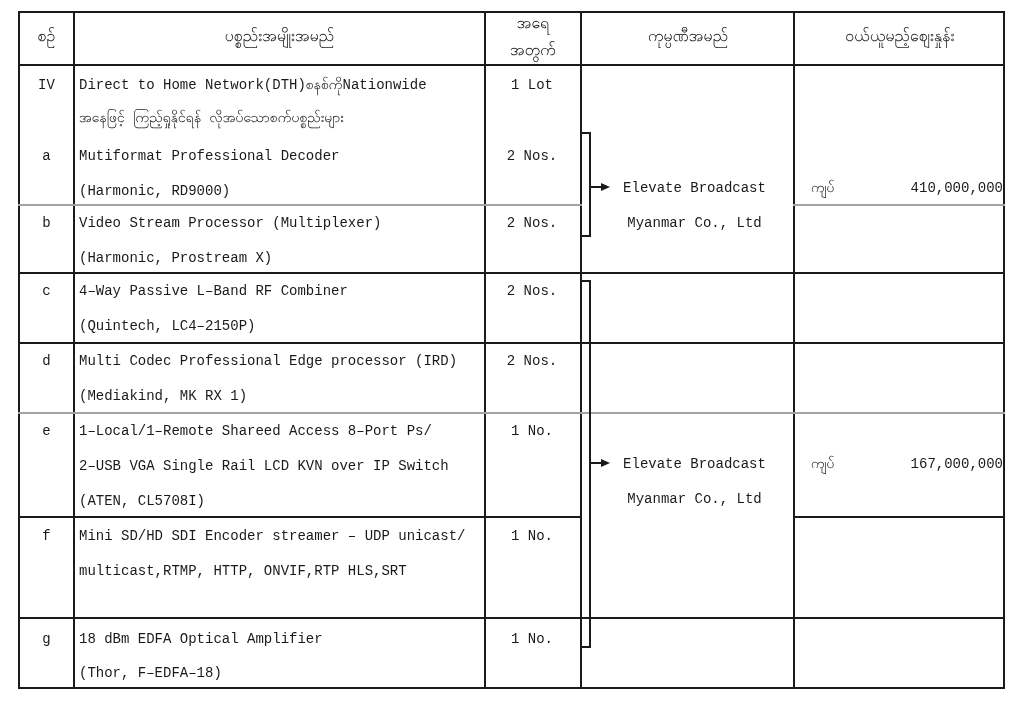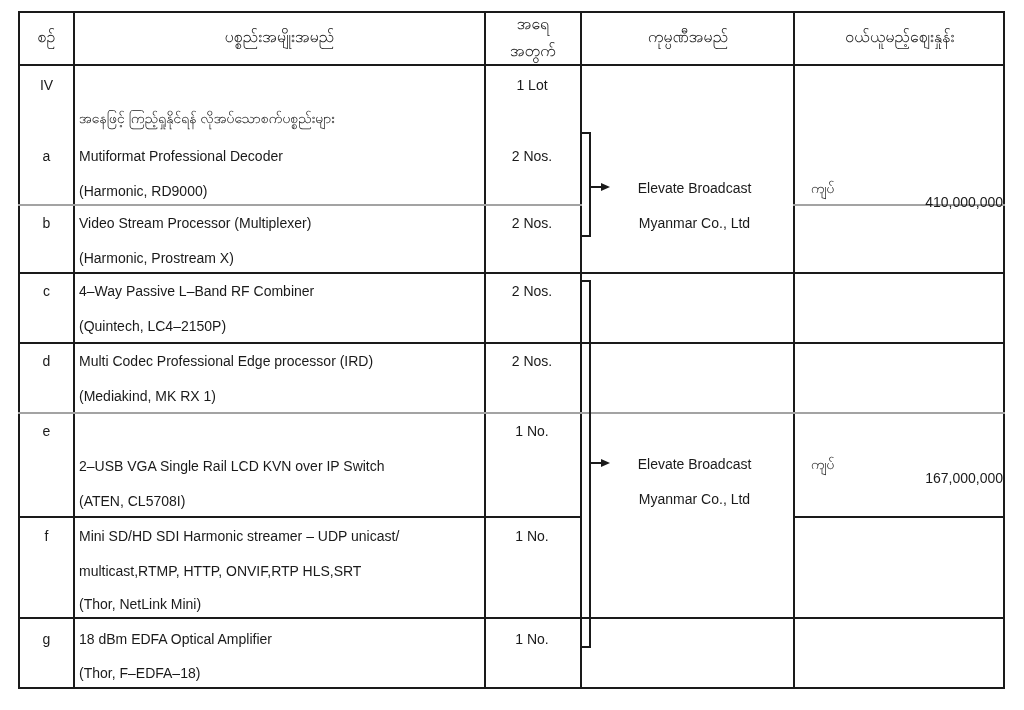--- a/index.html
+++ b/index.html
@@ -1,27 +1,27 @@
 <!DOCTYPE html>
 <html><head>
 <meta charset="utf-8">
 <style>
   html,body{margin:0;padding:0;background:#ffffff;}
   .page{
     position:relative;width:1024px;height:710px;background:#ffffff;
-    font-family:Liberation Sans, sans-serif;color:#1a1a1a;overflow:hidden;
+    font-family:Liberation Mono, monospace;color:#1a1a1a;overflow:hidden;
   }
   .outer{position:absolute;left:18px;top:11px;width:987px;height:678px;
     border:2px solid #1a1a1a;box-sizing:border-box;}
   .vline{position:absolute;top:11px;height:678px;width:2px;background:#1a1a1a;}
   .hline{position:absolute;height:2px;background:#1a1a1a;}
   .hline.gray{background:#a3a3a3;}
   .txt{position:absolute;height:24px;line-height:24px;font-size:14px;white-space:nowrap;}
   .ctr{text-align:center;}
-  .rgt{text-align:left;margin-top:14px;}
+  .rgt{text-align:left;}
   .hdr{font-size:16px;}
   .brackets{position:absolute;left:0;top:0;pointer-events:none;}
 </style>
 </head>
 <body>
 
 <div class="page">
 
   <div class="outer"></div>
   <div class="vline" style="left:73px"></div>
@@ -40,20 +40,21 @@
   <div class="hline" style="top:617px;left:18px;width:987px"></div>
 
   <div class="txt ctr hdr" style="left:18px;top:25px;width:57px">စဉ်</div>
   <div class="txt ctr hdr" style="left:75px;top:25px;width:409px">ပစ္စည်းအမျိုးအမည်</div>
   <div class="txt ctr hdr" style="left:486px;top:12px;width:94px">အရေ</div>
   <div class="txt ctr hdr" style="left:486px;top:39px;width:94px">အတွက်</div>
   <div class="txt ctr hdr" style="left:582px;top:25px;width:212px">ကုမ္ပဏီအမည်</div>
   <div class="txt ctr hdr" style="left:795px;top:25px;width:210px">ဝယ်ယူမည့်ဈေးနှုန်း</div>
 
   <div class="txt ctr" style="left:18px;top:73px;width:57px">IV</div>
+  <div class="txt" style="left:79px;top:73px">Direct to Home Network(DTH)စနစ်ကိုNationwide</div>
   <div class="txt" style="left:79px;top:106px">အနေဖြင့် ကြည့်ရှုနိုင်ရန် လိုအပ်သောစက်ပစ္စည်းများ</div>
   <div class="txt ctr" style="left:484px;top:73px;width:96px">1 Lot</div>
 
   <div class="txt ctr" style="left:18px;top:144px;width:57px">a</div>
   <div class="txt" style="left:79px;top:144px">Mutiformat Professional Decoder</div>
   <div class="txt" style="left:79px;top:179px">(Harmonic, RD9000)</div>
   <div class="txt ctr" style="left:484px;top:144px;width:96px">2 Nos.</div>
 
   <div class="txt ctr" style="left:18px;top:211px;width:57px">b</div>
   <div class="txt" style="left:79px;top:246px">(Harmonic, Prostream X)</div>
@@ -64,28 +65,28 @@
   <div class="txt" style="left:79px;top:279px">4–Way Passive L–Band RF Combiner</div>
   <div class="txt" style="left:79px;top:314px">(Quintech, LC4–2150P)</div>
   <div class="txt ctr" style="left:484px;top:279px;width:96px">2 Nos.</div>
 
   <div class="txt ctr" style="left:18px;top:349px;width:57px">d</div>
   <div class="txt" style="left:79px;top:349px">Multi Codec Professional Edge processor (IRD)</div>
   <div class="txt" style="left:79px;top:384px">(Mediakind, MK RX 1)</div>
   <div class="txt ctr" style="left:484px;top:349px;width:96px">2 Nos.</div>
 
   <div class="txt ctr" style="left:18px;top:419px;width:57px">e</div>
+  <div class="txt" style="left:79px;top:419px">1–Local/1–Remote Shareed Access 8–Port Ps/</div>
   <div class="txt" style="left:79px;top:454px">2–USB VGA Single Rail LCD KVN over IP Switch</div>
   <div class="txt" style="left:79px;top:489px">(ATEN, CL5708I)</div>
   <div class="txt ctr" style="left:484px;top:419px;width:96px">1 No.</div>
 
   <div class="txt ctr" style="left:18px;top:524px;width:57px">f</div>
-  <div class="txt" style="left:79px;top:524px">Mini SD/HD SDI Harmonic streamer – UDP unicast/</div>
+  <div class="txt" style="left:79px;top:524px">Mini SD/HD SDI Encoder streamer – UDP unicast/</div>
   <div class="txt" style="left:79px;top:559px">multicast,RTMP, HTTP, ONVIF,RTP HLS,SRT</div>
-  <div class="txt" style="left:79px;top:592px">(Thor, NetLink Mini)</div>
   <div class="txt ctr" style="left:484px;top:524px;width:96px">1 No.</div>
 
   <div class="txt ctr" style="left:18px;top:627px;width:57px">g</div>
   <div class="txt" style="left:79px;top:627px">18 dBm EDFA Optical Amplifier</div>
   <div class="txt" style="left:79px;top:661px">(Thor, F–EDFA–18)</div>
   <div class="txt ctr" style="left:484px;top:627px;width:96px">1 No.</div>
 
   <div class="txt ctr" style="left:596px;top:176px;width:197px">Elevate Broadcast</div>
   <div class="txt ctr" style="left:596px;top:211px;width:197px">Myanmar Co., Ltd</div>
   <div class="txt" style="left:811px;top:176px">ကျပ်</div>

